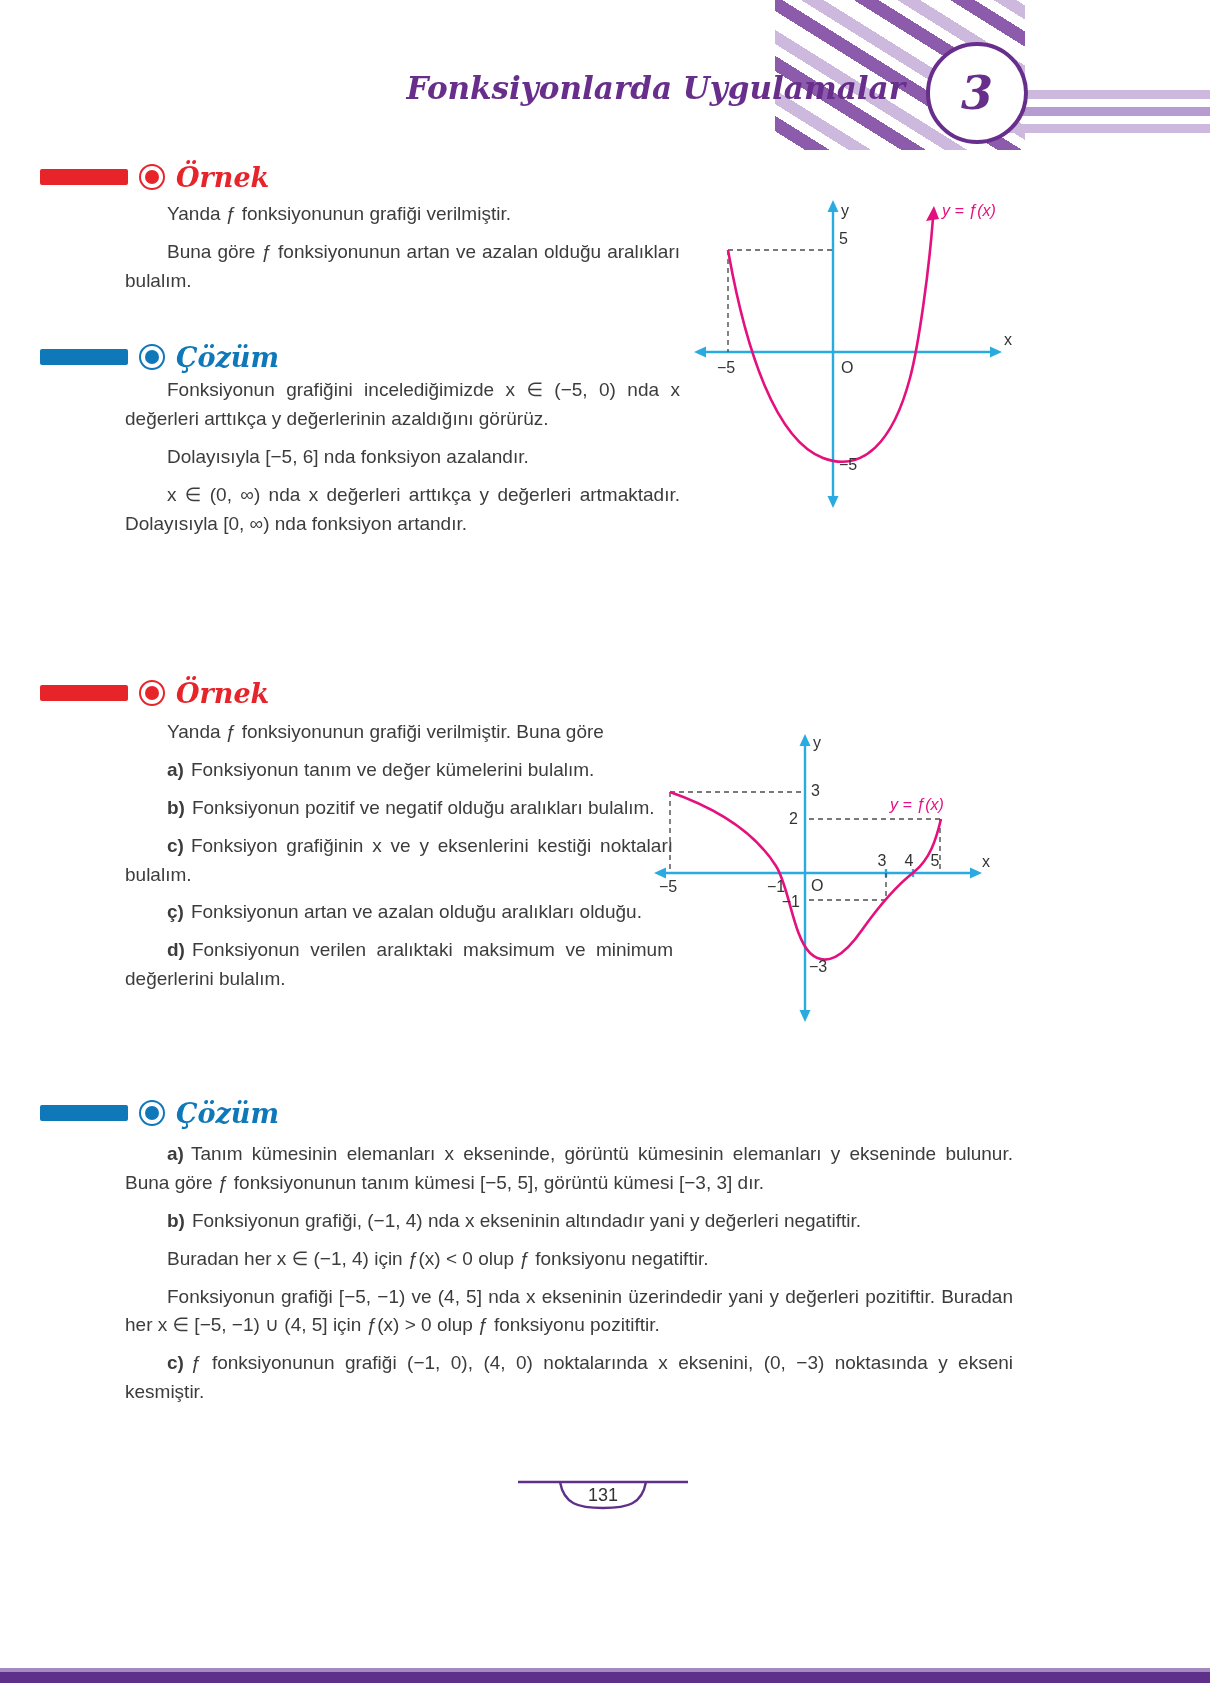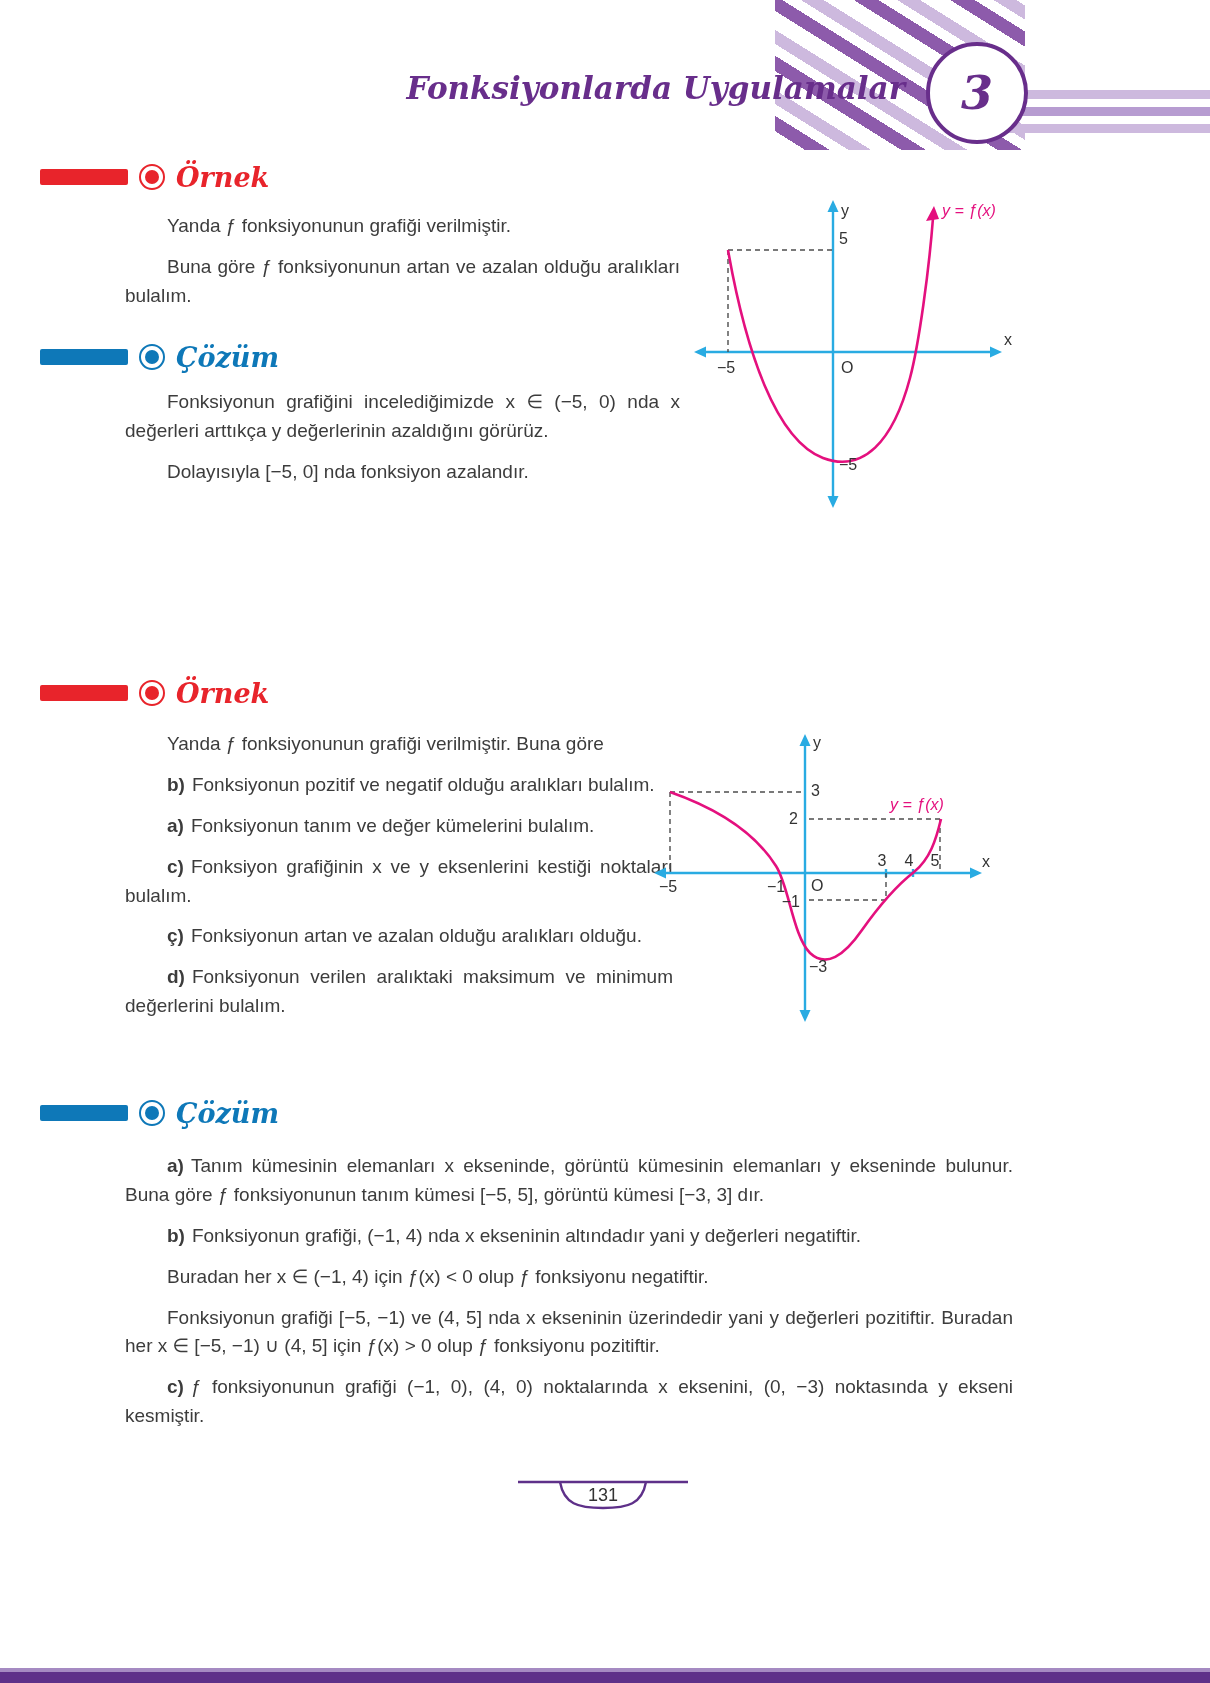--- a/index.html
+++ b/index.html
@@ -35,21 +35,21 @@
     display:inline-block;position:relative;flex:0 0 auto;}
   .bullseye::after{content:"";position:absolute;inset:4px;border-radius:50%;background:currentColor;}
   .bullseye.red{color:#e8242b;}
   .bullseye.blue{color:#0e78b8;}
   .sec-title{font-family:"DejaVu Serif",serif;font-style:italic;font-weight:700;font-size:27px;}
   .sec-title.red{color:#e8242b;}
   .sec-title.blue{color:#0e78b8;text-align:center;}
 
   
   .txt{position:absolute;}
-  .para{font-size:19px;line-height:1.52;margin:12px 0 9px 0;text-align:justify;
+  .para{font-size:19px;line-height:1.52;margin:0 0 9px 0;text-align:justify;
     text-indent:42px;color:#3c3c3c;}
   .para:last-child{margin-bottom:0;}
   .ilabel{font-weight:bold;margin-right:7px;}
 
   
   .graph{position:absolute;}
   .graph text{font-family:"Liberation Sans",sans-serif;font-size:16px;fill:#333;}
   .graph text.fx{fill:#e4107e;font-style:italic;}
 
   
@@ -111,33 +111,34 @@
   </svg>
 
   <div class="sec-row" style="top:342px;">
     <span class="bar blue"></span>
     <span class="bullseye blue"></span>
     <span class="sec-title blue">Çözüm</span>
   </div>
 
   <div class="txt" style="left:125px;top:376px;width:555px;">
     <p class="para">Fonksiyonun grafiğini incelediğimizde x ∈ (−5, 0) nda x değerleri arttıkça y değerlerinin azaldığını görürüz.</p>
-    <p class="para">Dolayısıyla [−5, 0] nda fonksiyon azalandır.</p>
+    <p class="para">Dolayısıyla [−5, 6] nda fonksiyon azalandır.</p>
+    <p class="para">x ∈ (0, ∞) nda x değerleri arttıkça y değerleri artmaktadır. Dolayısıyla [0, ∞) nda fonksiyon artandır.</p>
   </div>
 
   <div class="sec-row" style="top:678px;">
     <span class="bar red"></span>
     <span class="bullseye red"></span>
     <span class="sec-title red">Örnek</span>
   </div>
 
   <div class="txt" style="left:125px;top:718px;width:548px;">
     <p class="para">Yanda ƒ fonksiyonunun grafiği verilmiştir. Buna göre</p>
+    <p class="para"><b class="ilabel">a)</b><span>Fonksiyonun tanım ve değer kümelerini bulalım.</span></p>
     <p class="para"><b class="ilabel">b)</b><span>Fonksiyonun pozitif ve negatif olduğu aralıkları bulalım.</span></p>
-    <p class="para"><b class="ilabel">a)</b><span>Fonksiyonun tanım ve değer kümelerini bulalım.</span></p>
     <p class="para"><b class="ilabel">c)</b><span>Fonksiyon grafiğinin x ve y eksenlerini kestiği noktaları bulalım.</span></p>
     <p class="para"><b class="ilabel">ç)</b><span>Fonksiyonun artan ve azalan olduğu aralıkları olduğu.</span></p>
     <p class="para"><b class="ilabel">d)</b><span>Fonksiyonun verilen aralıktaki maksimum ve minimum değerlerini bulalım.</span></p>
   </div>
 
   <svg class="graph" style="left:650px;top:728px;" width="345" height="300" viewBox="0 0 345 300">
     <g stroke="#29abe2" stroke-width="2.4">
       <line x1="14" y1="145" x2="322" y2="145"></line>
       <line x1="155" y1="16" x2="155" y2="284"></line>
       <line x1="236" y1="141" x2="236" y2="149"></line>

